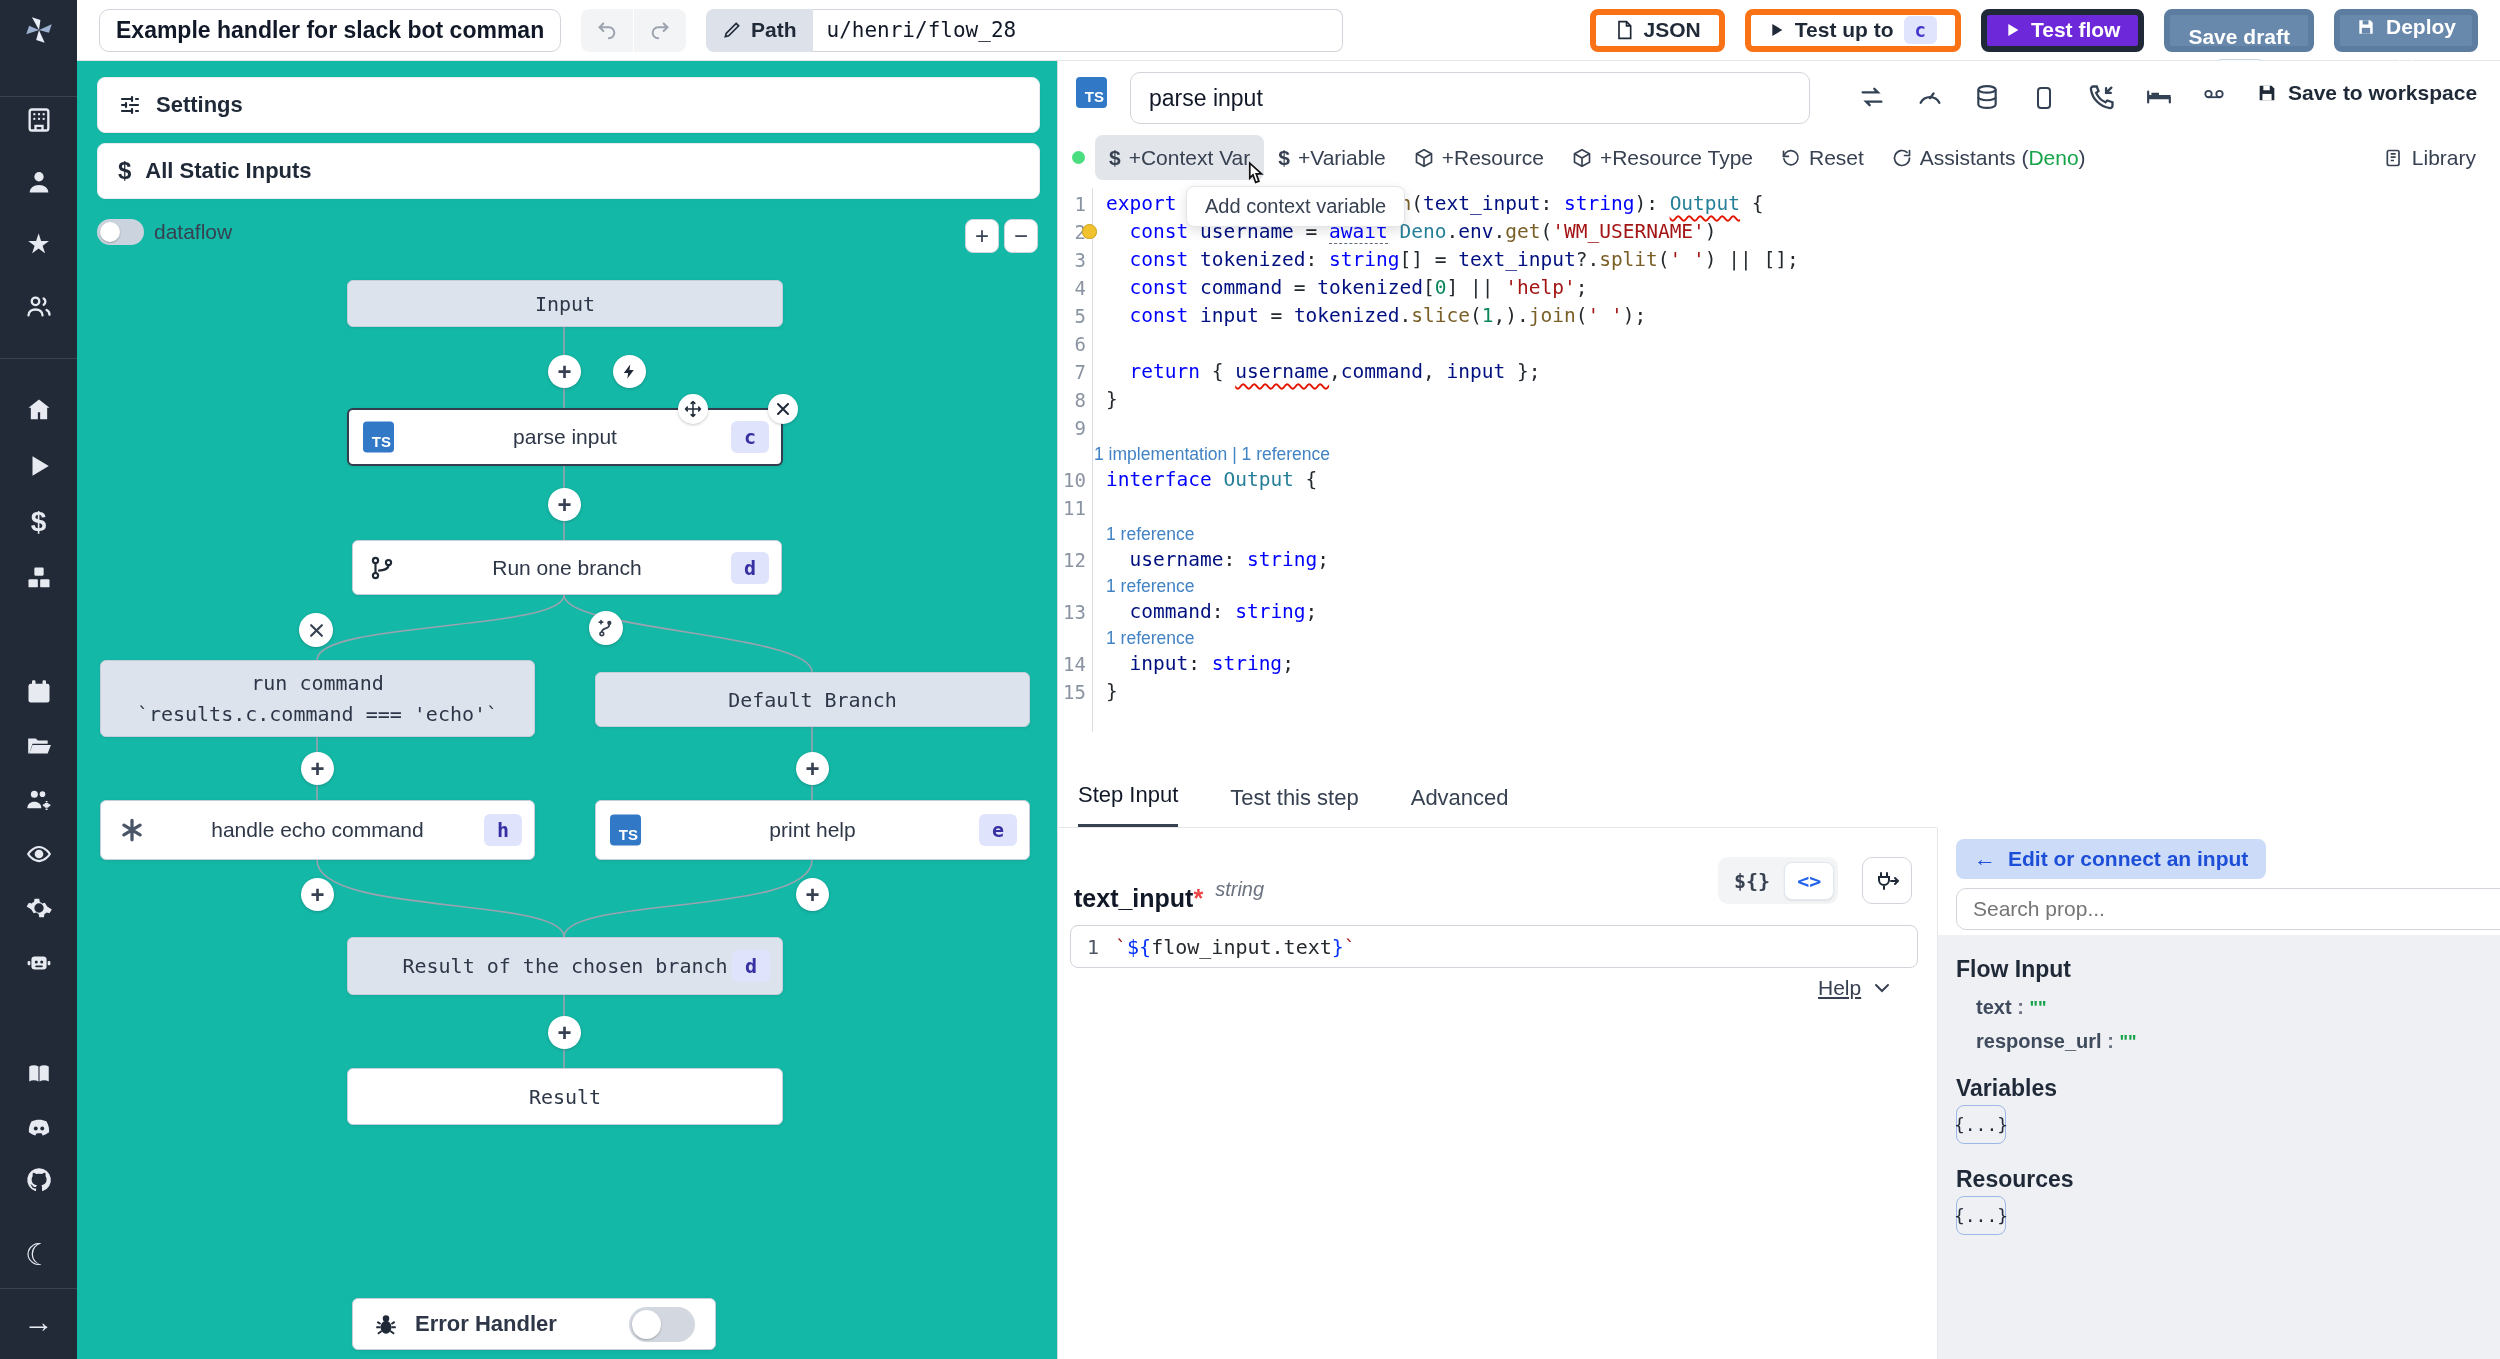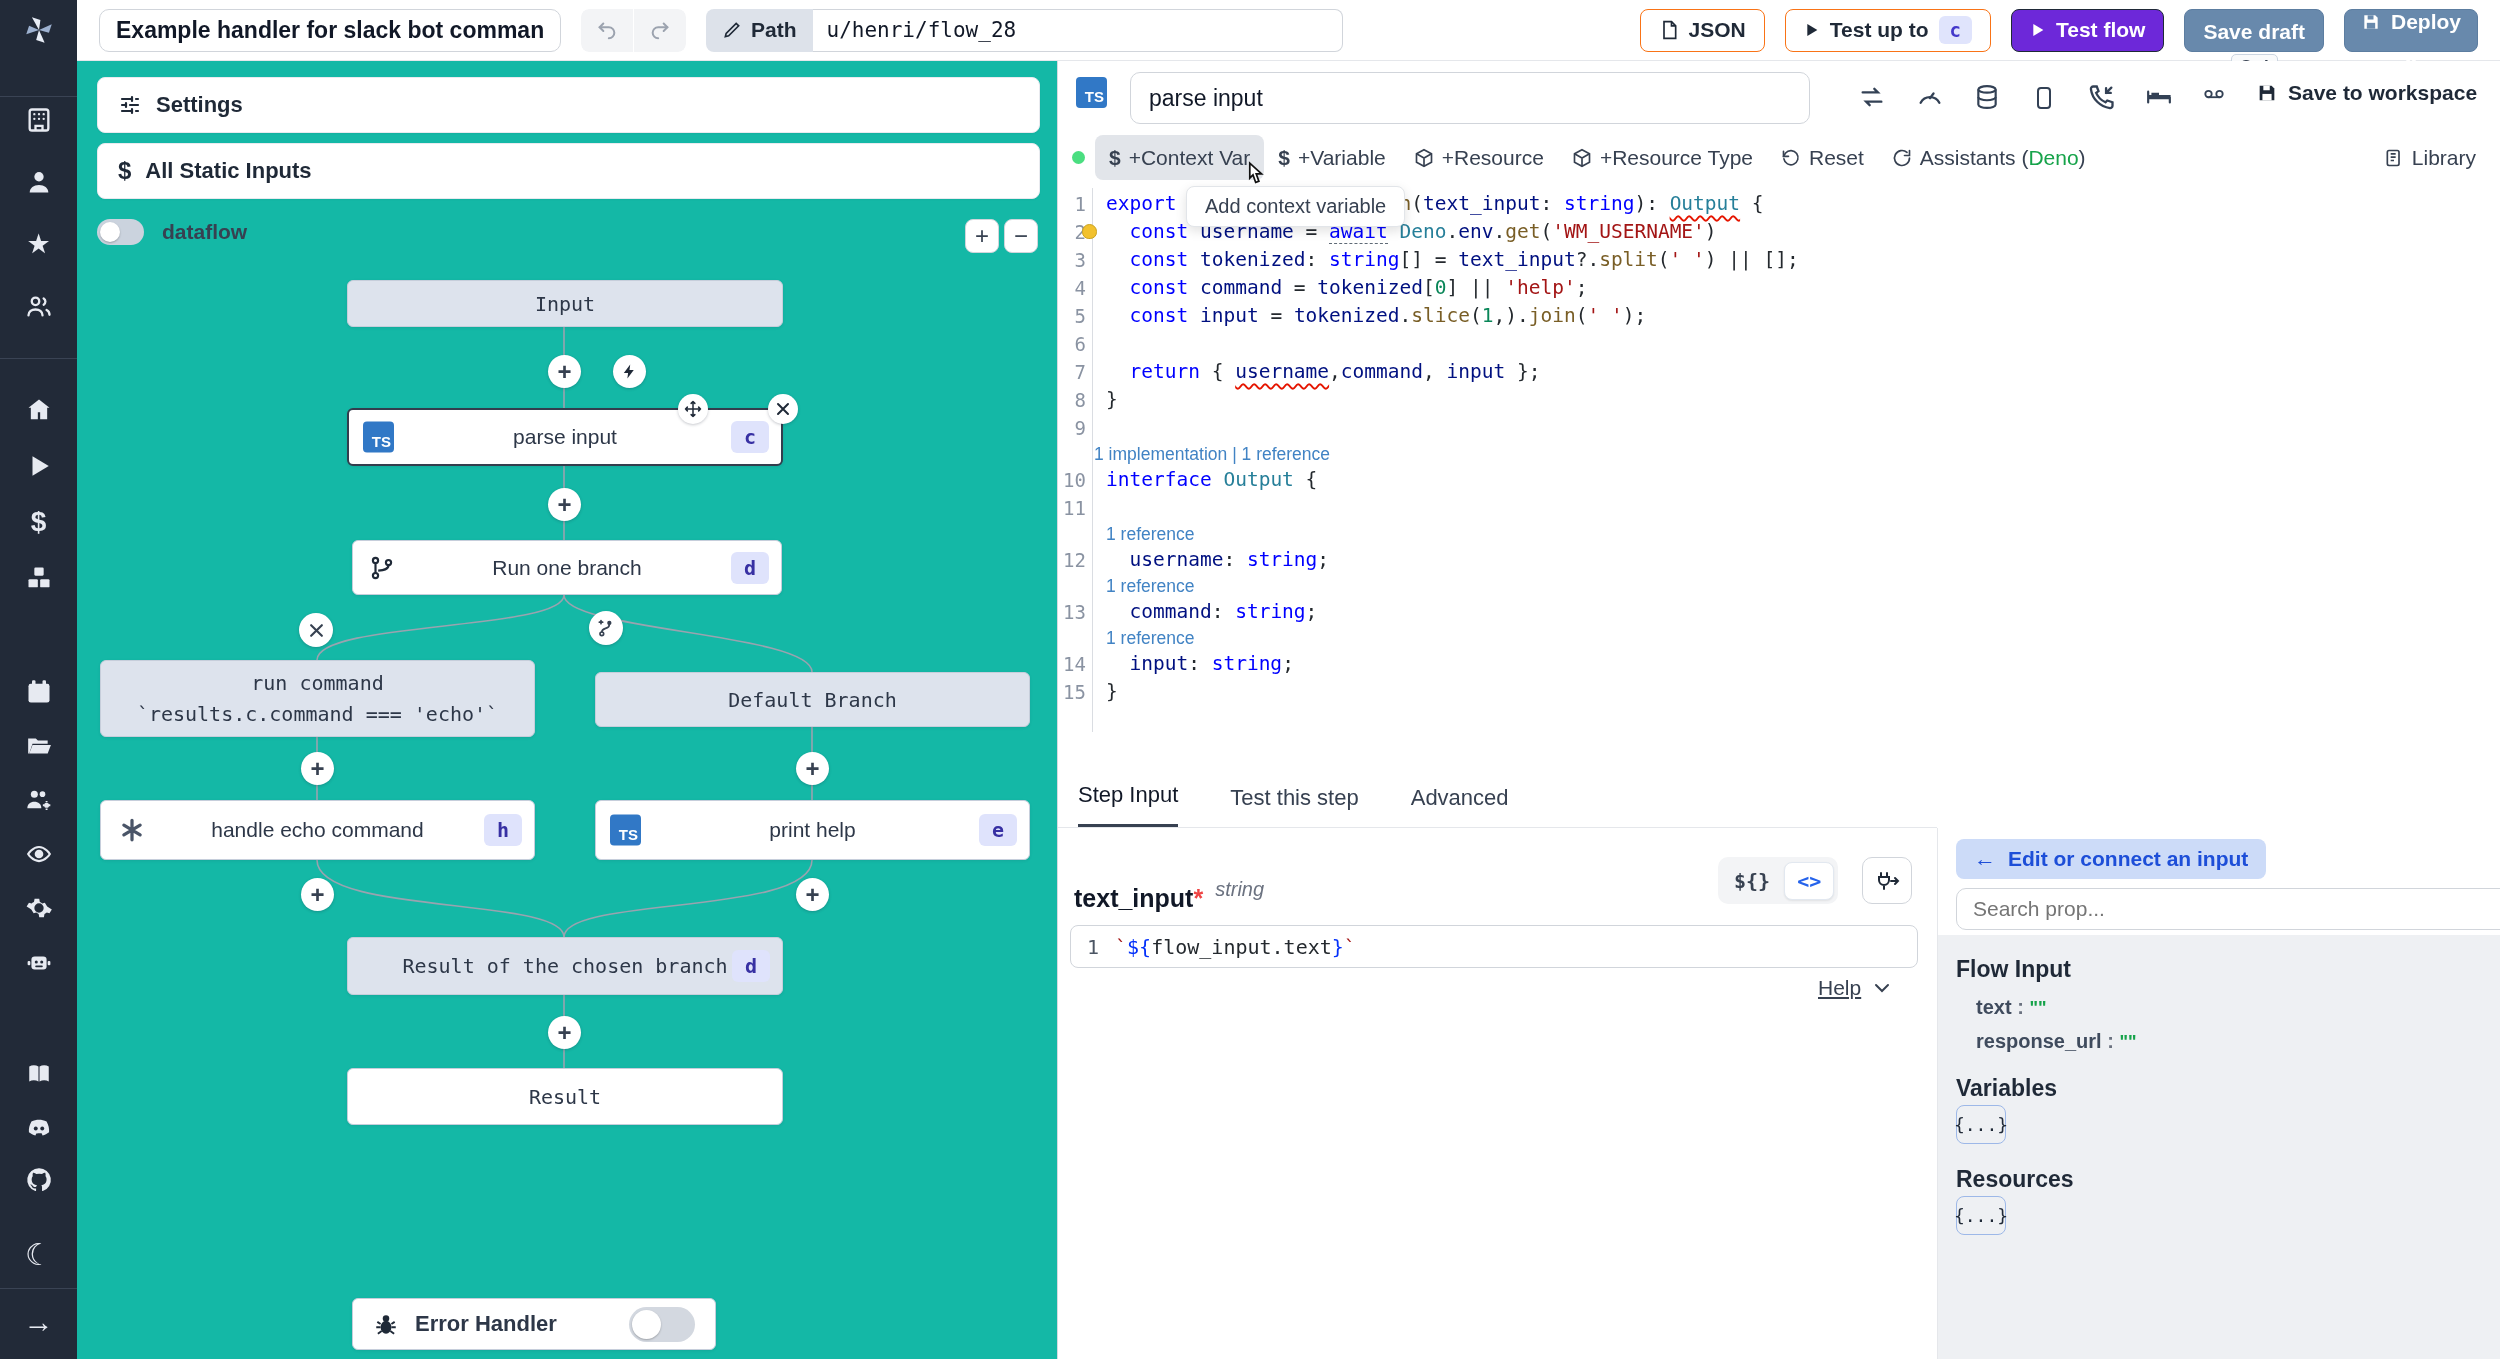--- a/index.html
+++ b/index.html
@@ -16,21 +16,21 @@
     font-size:23px; font-weight:700; color:#111827; padding:0 16px; font-family:"Liberation Sans",sans-serif; }
   .histbtn { width:52px; height:43px; background:#f3f4f6; border:none; display:flex;
     align-items:center; justify-content:center; cursor:pointer; }
   .histbtn svg { stroke:#9ca3af; }
   .path-chip { height:43px; background:#dde2ea; border-radius:8px 0 0 8px; padding:0 16px;
     font-size:21px; font-weight:700; color:#1f2937; display:flex; align-items:center; gap:9px; }
   .path-input { width:530px; height:43px; border:1px solid #d1d5db; border-left:none;
     border-radius:0 8px 8px 0; font-size:21px; padding:0 14px; color:#111827;
     font-family:"DejaVu Sans Mono",monospace; }
   .tb-btn { height:43px; border-radius:8px; font-size:21px; font-weight:700;
-    display:flex; align-items:center; gap:10px; padding:0 18px; cursor:pointer; border:1px solid #f97316; background:#fff; color:#1f2937;}
+    display:flex; align-items:center; gap:10px; padding:0 18px; cursor:pointer; border:6px solid #f97316; background:#fff; color:#1f2937;}
   .tb-dark { background:#6d28d9; border-color:#1f2937; color:#fff; }
   .tb-slate { background:#6889ac; border-color:#5c7da0; color:#fff;flex-direction:column; }
   .kbd { background:#f9fafb; border:1px solid #cbd5e1; border-radius:5px; color:#374151;
     font-size:17px; font-weight:700; padding:2px 8px; }
   .badge-c { background:#e0e4fc; color:#4338ca; font-family:"DejaVu Sans Mono",monospace;
     font-weight:700; font-size:19px; border-radius:6px; padding:3px 11px; }
 
   
   #sidebar { left:0; top:0; width:77px; height:1359px; background:#222a38; }
   .sb-icon { position:absolute; left:0; width:77px; height:44px; display:flex;
@@ -323,21 +323,21 @@
         <path d="M4 6h10M18 6h2M4 12h4M12 12h8M4 18h10M18 18h2"></path>
         <path d="M14 4v4M8 10v4M14 16v4"></path>
       </svg>
     <span>Settings</span>
   </div>
   <div class="card" style="top:82px">
     <span style="font-weight:700; font-size:24px;">$</span>
     <span>All Static Inputs</span>
   </div>
 
-  <div class="abs flex" style="left:20px; top:158px; gap:18px;font-weight:bold;">
+  <div class="abs flex" style="left:20px; top:158px; gap:10px;">
     <div class="toggle" style="width:47px; height:26px;">
       <div class="knob" style="width:20px; height:20px;"></div>
     </div>
     <span style="font-size:21px; color:#374151;">dataflow</span>
   </div>
   <button class="zoombtn" style="left:888px; top:158px;">+</button>
   <button class="zoombtn" style="left:927px; top:158px;">−</button>
 
   <svg class="abs" style="left:0; top:0;" width="981" height="1298" viewBox="0 0 981 1298" fill="none" stroke="#9aa3af" stroke-width="1.6">
     <path d="M487 266 V347"></path>

